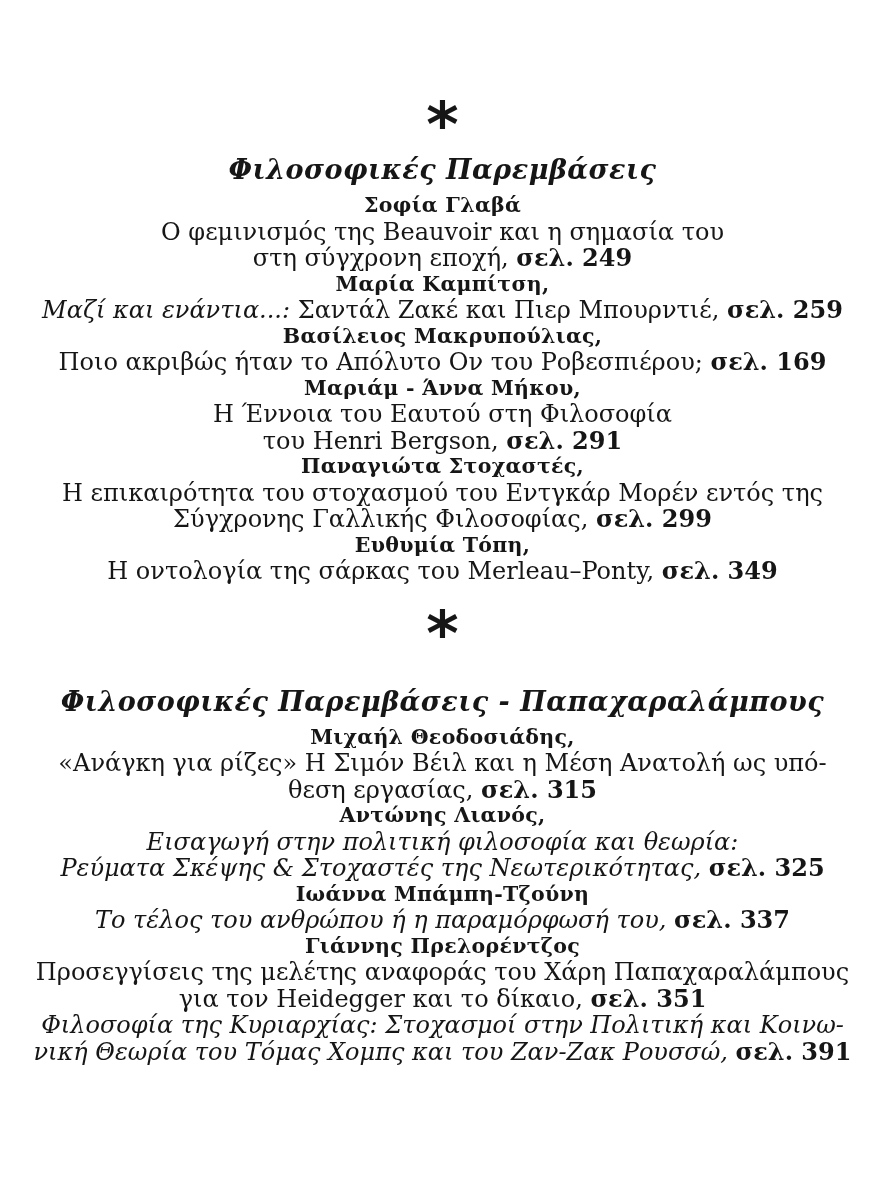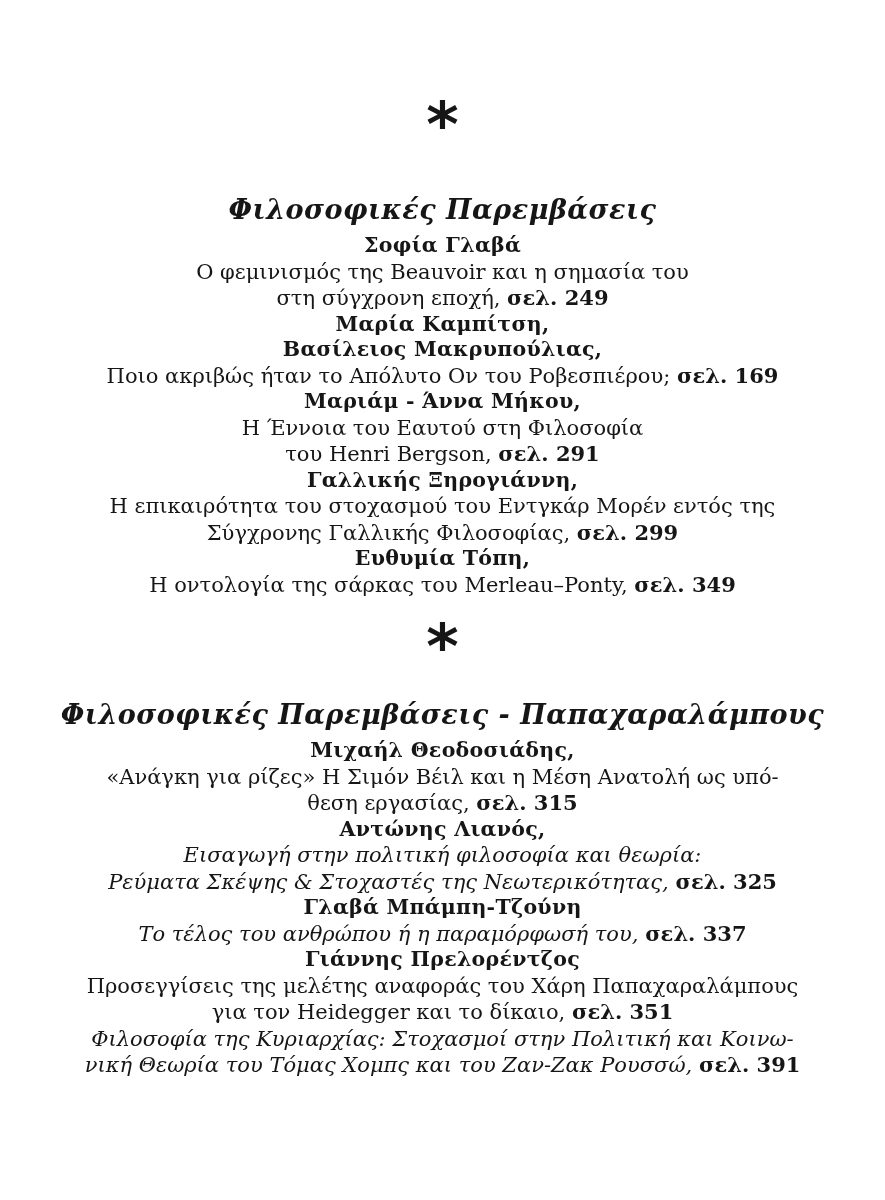--- a/index.html
+++ b/index.html
@@ -25,25 +25,25 @@
   }
   .sep-1 { margin-top: 102px; }
   .sep-2 { margin-top: 26px; }
   .section-heading {
     font-size: 27px;
     font-style: italic;
     font-weight: bold;
     line-height: 32px;
     letter-spacing: 0.5px;
   }
-  .h-1 { margin-top: 40px; }
+  .h-1 { }
   .h-2 { margin-top: 23px; }
   .entries { margin-top: 7px; }
   .line {
-    font-size: 21px;
+    font-size: 24px;
     line-height: 25.5px;
     white-space: nowrap;
   }
   .author {
     font-size: 20.5px;
     font-weight: bold;
     line-height: 25.5px;
     letter-spacing: 0.3px;
   }
   .it { font-style: italic; }
@@ -61,35 +61,36 @@
   <div class="entries">
 
     <div>
       <div class="author">Σοφία Γλαβά</div>
       <div class="line"><span class="it"></span><span>Ο φεμινισμός της Beauvoir και η σημασία του</span><span class="pg"></span></div>
       <div class="line"><span class="it"></span><span>στη σύγχρονη εποχή, </span><span class="pg">σελ. 249</span></div>
     </div>
 
     <div>
       <div class="author">Μαρία Καμπίτση,</div>
+      <div class="line"><span class="it">Μαζί και ενάντια...: </span><span>Σαντάλ Ζακέ και Πιερ Μπουρντιέ, </span><span class="pg">σελ. 259</span></div>
     </div>
 
     <div>
       <div class="author">Βασίλειος Μακρυπούλιας,</div>
       <div class="line"><span class="it"></span><span>Ποιο ακριβώς ήταν το Απόλυτο Ον του Ροβεσπιέρου; </span><span class="pg">σελ. 169</span></div>
     </div>
 
     <div>
       <div class="author">Μαριάμ - Άννα Μήκου,</div>
       <div class="line"><span class="it"></span><span>Η Έννοια του Εαυτού στη Φιλοσοφία</span><span class="pg"></span></div>
       <div class="line"><span class="it"></span><span>του Henri Bergson, </span><span class="pg">σελ. 291</span></div>
     </div>
 
     <div>
-      <div class="author">Γαλλικής Ξηρογιάννη,</div>
+      <div class="author">Παναγιώτα Στοχαστές,</div>
       <div class="line"><span class="it"></span><span>Η επικαιρότητα του στοχασμού του Εντγκάρ Μορέν εντός της</span><span class="pg"></span></div>
       <div class="line"><span class="it"></span><span>Σύγχρονης Γαλλικής Φιλοσοφίας, </span><span class="pg">σελ. 299</span></div>
     </div>
 
     <div>
       <div class="author">Ευθυμία Τόπη,</div>
       <div class="line"><span class="it"></span><span>Η οντολογία της σάρκας του Merleau–Ponty, </span><span class="pg">σελ. 349</span></div>
     </div>
 
   </div>
@@ -106,21 +107,21 @@
       <div class="line"><span class="it"></span><span>θεση εργασίας, </span><span class="pg">σελ. 315</span></div>
     </div>
 
     <div>
       <div class="author">Αντώνης Λιανός,</div>
       <div class="line"><span class="it">Εισαγωγή στην πολιτική φιλοσοφία και θεωρία:</span><span></span><span class="pg"></span></div>
       <div class="line"><span class="it">Ρεύματα Σκέψης &amp; Στοχαστές της Νεωτερικότητας, </span><span></span><span class="pg">σελ. 325</span></div>
     </div>
 
     <div>
-      <div class="author">Γλαβά Μπάμπη-Τζούνη</div>
+      <div class="author">Ιωάννα Μπάμπη-Τζούνη</div>
       <div class="line"><span class="it">Το τέλος του ανθρώπου ή η παραμόρφωσή του, </span><span></span><span class="pg">σελ. 337</span></div>
     </div>
 
     <div>
       <div class="author">Γιάννης Πρελορέντζος</div>
       <div class="line"><span class="it"></span><span>Προσεγγίσεις της μελέτης αναφοράς του Χάρη Παπαχαραλάμπους</span><span class="pg"></span></div>
       <div class="line"><span class="it"></span><span>για τον Heidegger και το δίκαιο, </span><span class="pg">σελ. 351</span></div>
     </div>
 
     <div>

